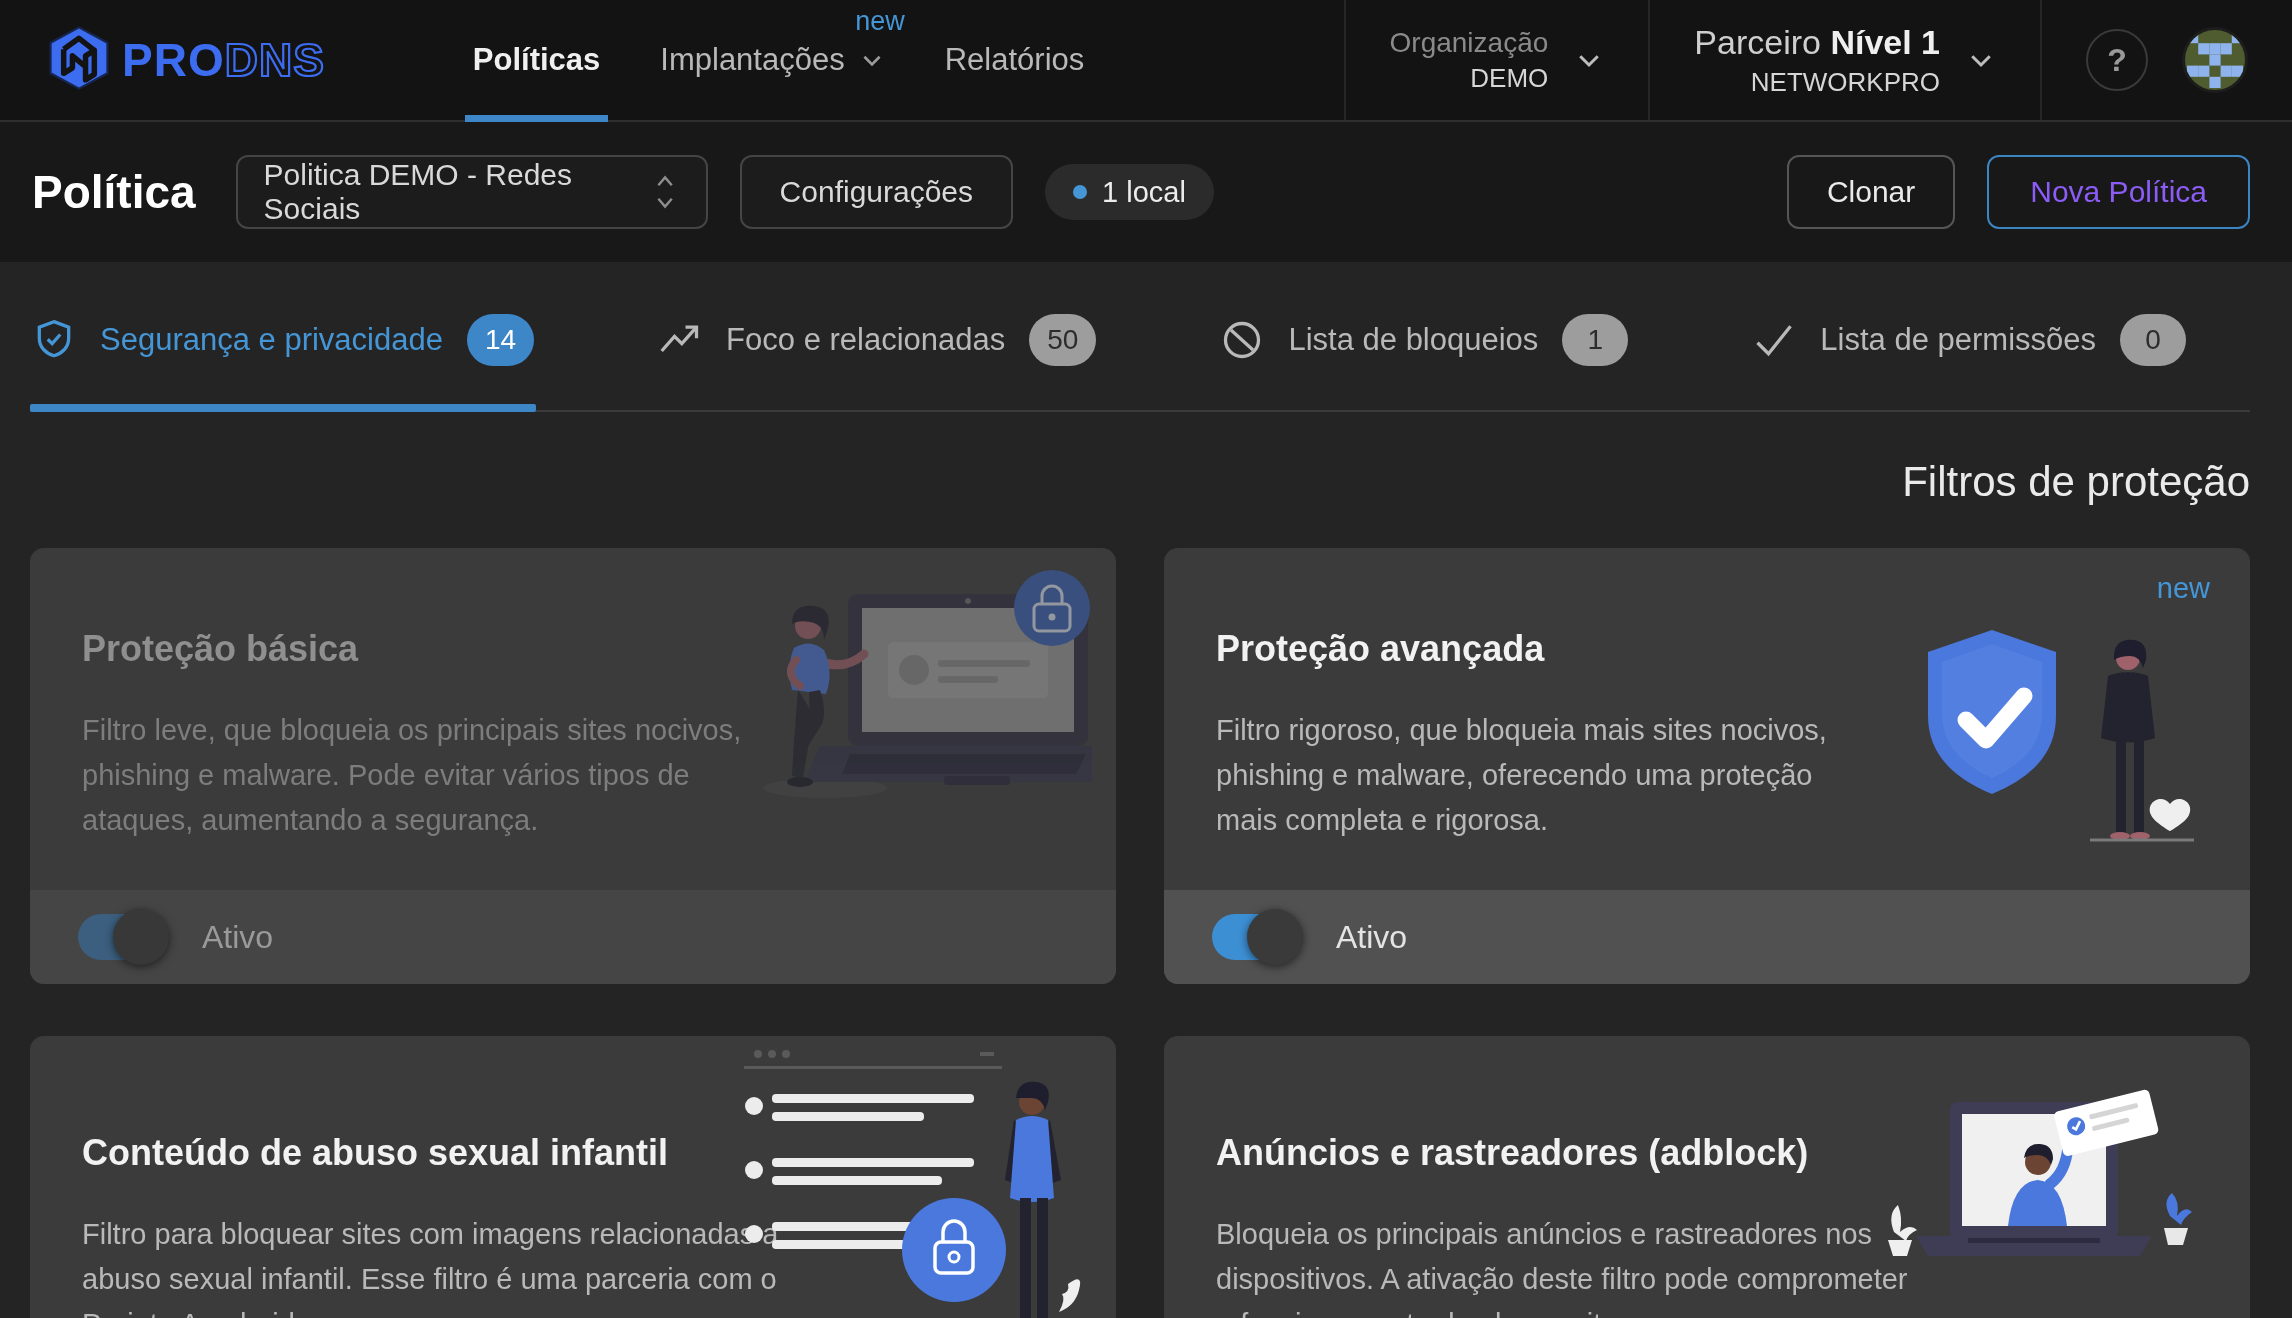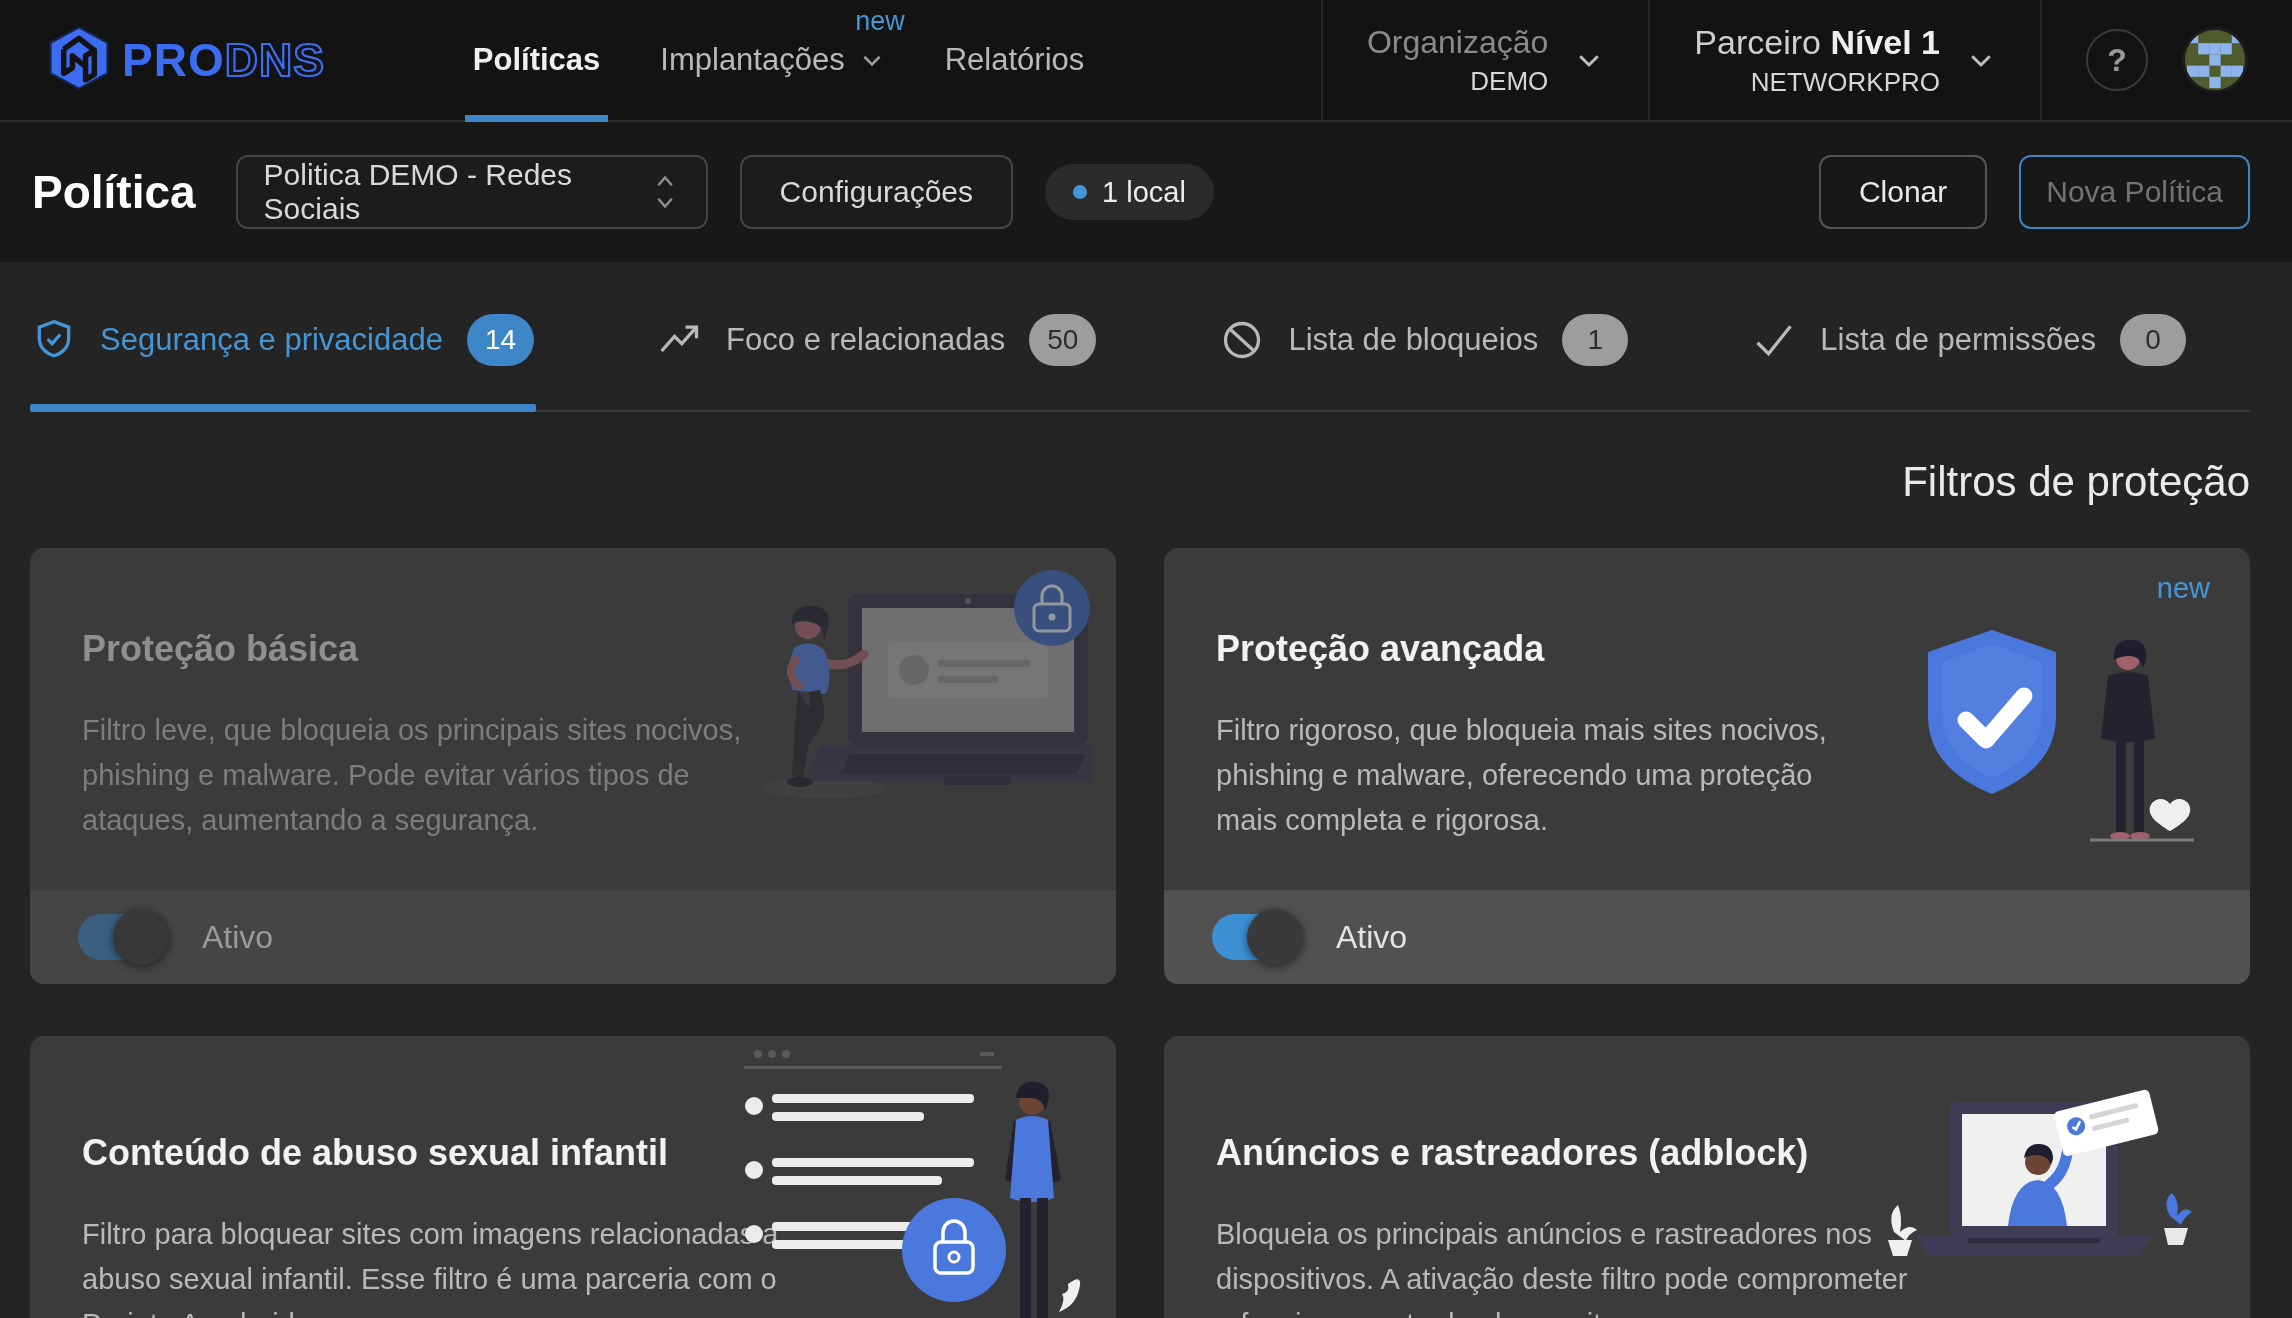--- a/index.html
+++ b/index.html
@@ -41,21 +41,21 @@
     font-size: 27px; color: #4596d6; font-weight: normal;
   }
   .chev { width: 26px; height: 26px; stroke: #9b9b9b; fill: none; stroke-width: 2.4; }
 
   .topbar-right { margin-left: auto; display: flex; align-items: stretch; }
   .tb-block {
     display: flex; align-items: center; gap: 26px;
     padding: 0 44px; border-left: 2px solid #262626;
   }
   .tb-texts { text-align: right; line-height: 1.35; }
-  .tb-label { font-size: 32px; color: #8a8a8a; }
+  .tb-label { font-size: 28px; color: #8a8a8a; }
   .tb-value { font-size: 26px; color: #d6d6d6; }
   .tb-line1 { font-size: 34px; color: #cfcfcf; }
   .tb-line1 b { color: #efefef; }
   .tb-chev { width: 30px; height: 30px; stroke: #bdbdbd; fill:none; stroke-width: 2.4; }
   .tb-cluster { display:flex; align-items:center; gap: 34px; padding: 0 44px; border-left: 2px solid #262626; }
   .help-btn {
     width: 62px; height: 62px; border-radius: 50%;
     border: 2px solid #3a3a3a; background: transparent;
     color: #9a9a9a; font-size: 32px; font-weight: bold;
     display:flex; align-items:center; justify-content:center; cursor:pointer;
@@ -87,21 +87,21 @@
   .updown { width: 30px; height: 38px; stroke: #8d8d8d; fill: none; stroke-width: 2.2; }
   .btn { padding: 0 38px; }
   .pill {
     height: 56px; border-radius: 30px; background: #2b2b2b;
     display: flex; align-items: center; gap: 15px; padding: 0 28px;
     font-size: 29px; color: #ececec;
   }
   .pill-dot { width: 14px; height: 14px; border-radius: 50%; background: #4596d6; }
   .spacer { flex: 1; }
   .btn-outline-gray { border-color: #555555; color: #eaeaea; background: #181818; }
-  .btn-outline-blue { border-color: #3c84c2; color: #737373; background: #181818; padding: 0 25px; }
+  .btn-outline-blue { border-color: #3c84c2; color: #8b5cf6; background: #181818; padding: 0 41px; }
 
   
   .content { flex: 1; padding: 0 42px 0 30px; }
   .tabs {
     display: flex; gap: 120px; border-bottom: 2px solid #3a3a3a;
     padding-top: 52px;
   }
   .tab {
     position: relative; display: flex; align-items: center; gap: 24px;
     padding: 0 2px 44px 2px; font-size: 31px; color: #b9b9b9; cursor: pointer;

